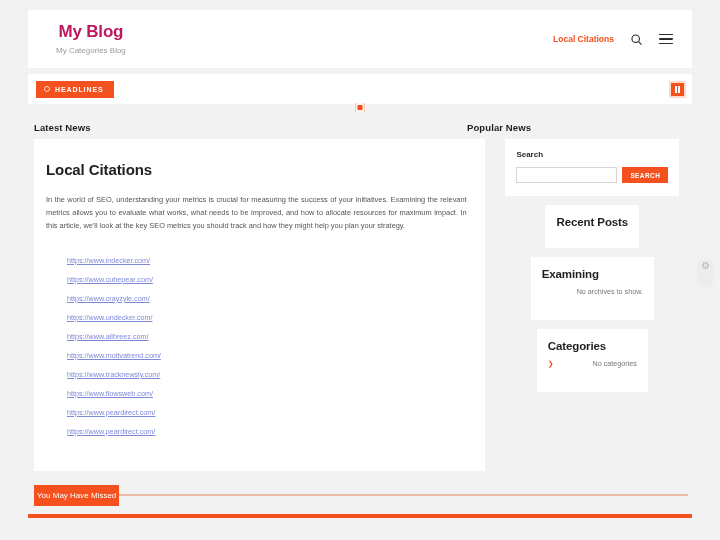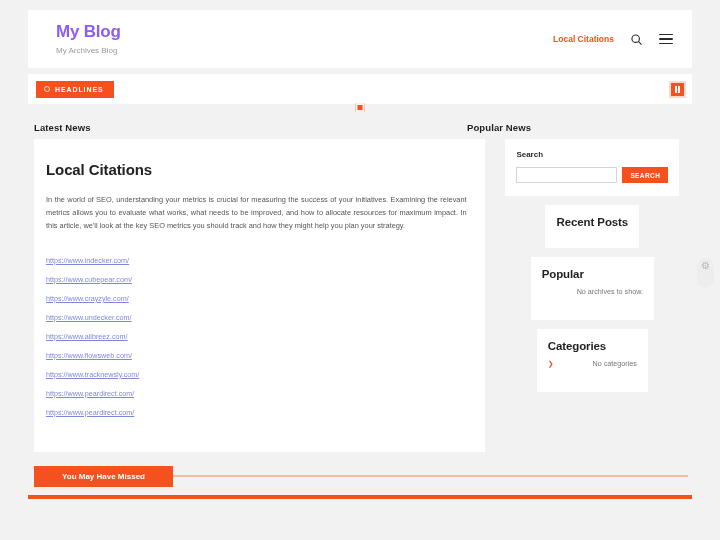--- a/index.html
+++ b/index.html
@@ -21,21 +21,21 @@
   
   .site-header {
     background: #ffffff;
     height: 58px;
     display: flex;
     align-items: center;
     padding: 0 18px 0 28px;
   }
   .brand { flex: 0 0 auto; }
   .brand-title {
-    color: #8b5cf6;
+    color: #be185d;
     font-size: 17px;
     font-weight: bold;
     letter-spacing: -0.2px;
     line-height: 1.1;
     text-align: center;
   }
   .brand-tagline {
     color: #9a9a9a;
     font-size: 8px;
     margin-top: 4px;
@@ -140,21 +140,21 @@
     margin-bottom: 16px;
   }
   .article-body {
     font-size: 7.4px;
     line-height: 1.75;
     color: #555555;
     text-align: justify;
     margin-bottom: 16px;
   }
   .link-list { list-style: none; }
-  .link-list li { margin-bottom: 1px; }
+  .link-list li { margin-bottom: 1px; margin-left: 21px; }
   .link-list a {
     color: #7e88d8;
     font-size: 7.2px;
     text-decoration: underline;
     line-height: 1.65;
   }
 
   
   .sidebar { width: 192px; display: flex; flex-direction: column; gap: 9px; align-items: center; }
   .widget { background: #ffffff; padding: 11px 11px 13px 11px; }
@@ -202,22 +202,22 @@
   
   .missed-wrap {
     margin: 14px 4px 0 6px;
     display: flex;
     align-items: center;
   }
   .missed-tab {
     background: #f4511e;
     color: #ffffff;
     font-size: 8px;
-    font-weight: bold;
-    padding: 6px 28px;
+    font-weight: normal;
+    padding: 6px 3px;
     white-space: nowrap;
   }
   .missed-rule {
     flex: 1;
     height: 2px;
     background: #edbda9;
   }
 
   
   .float-gear {
@@ -235,21 +235,21 @@
   .gear-glyph { font-size: 10px; color: #b6b6b6; line-height: 1; }
 </style>
 </head>
 <body>
 
 <div class="page-wrap">
 
   <div class="site-header">
     <div class="brand">
       <div class="brand-title">My Blog</div>
-      <div class="brand-tagline">My Archives Blog</div>
+      <div class="brand-tagline">My Categories Blog</div>
     </div>
     <div class="header-right">
       <a class="nav-link" href="#">Local Citations</a>
       <span class="icon-btn">
         <svg width="13" height="13" viewBox="0 0 16 16" fill="none">
           <circle cx="7" cy="7" r="4.6" stroke="#2b2b2b" stroke-width="1.4"></circle>
           <line x1="10.3" y1="10.3" x2="14.2" y2="14.2" stroke="#2b2b2b" stroke-width="1.4"></line>
         </svg>
       </span>
       <span class="icon-btn">
@@ -283,43 +283,44 @@
 
     <div class="article-card">
       <div class="article-title">Local Citations</div>
       <div class="article-body">In the world of SEO, understanding your metrics is crucial for measuring the success of your initiatives. Examining the relevant metrics allows you to evaluate what works, what needs to be improved, and how to allocate resources for maximum impact. In this article, we'll look at the key SEO metrics you should track and how they might help you plan your strategy.</div>
       <ul class="link-list">
         <li><a href="#">https://www.indecker.com/</a></li>
         <li><a href="#">https://www.cubepear.com/</a></li>
         <li><a href="#">https://www.crayzyle.com/</a></li>
         <li><a href="#">https://www.undecker.com/</a></li>
         <li><a href="#">https://www.allbreez.com/</a></li>
+        <li><a href="#">https://www.motivatrend.com/</a></li>
+        <li><a href="#">https://www.tracknewsly.com/</a></li>
         <li><a href="#">https://www.flowsweb.com/</a></li>
-        <li><a href="#">https://www.tracknewsly.com/</a></li>
         <li><a href="#">https://www.peardirect.com/</a></li>
         <li><a href="#">https://www.peardirect.com/</a></li>
       </ul>
     </div>
 
     <div class="sidebar">
 
       <div class="widget">
         <div class="widget-label">Search</div>
         <div class="search-row">
           <input class="search-input" type="text" placeholder="" style="">
           <button class="search-btn">SEARCH</button>
         </div>
       </div>
 
       <div class="widget widget-recent">
         <div class="widget-title">Recent Posts</div>
       </div>
 
       <div class="widget widget-tall">
-        <div class="widget-title spaced">Popular</div>
+        <div class="widget-title spaced">Examining</div>
         <div class="widget-empty">No archives to show.</div>
       </div>
 
       <div class="widget widget-tall">
         <div class="widget-title spaced">Categories</div>
         <div class="cat-row">
           <span class="chev">❯</span>
           <span class="widget-empty">No categories</span>
         </div>
       </div>

